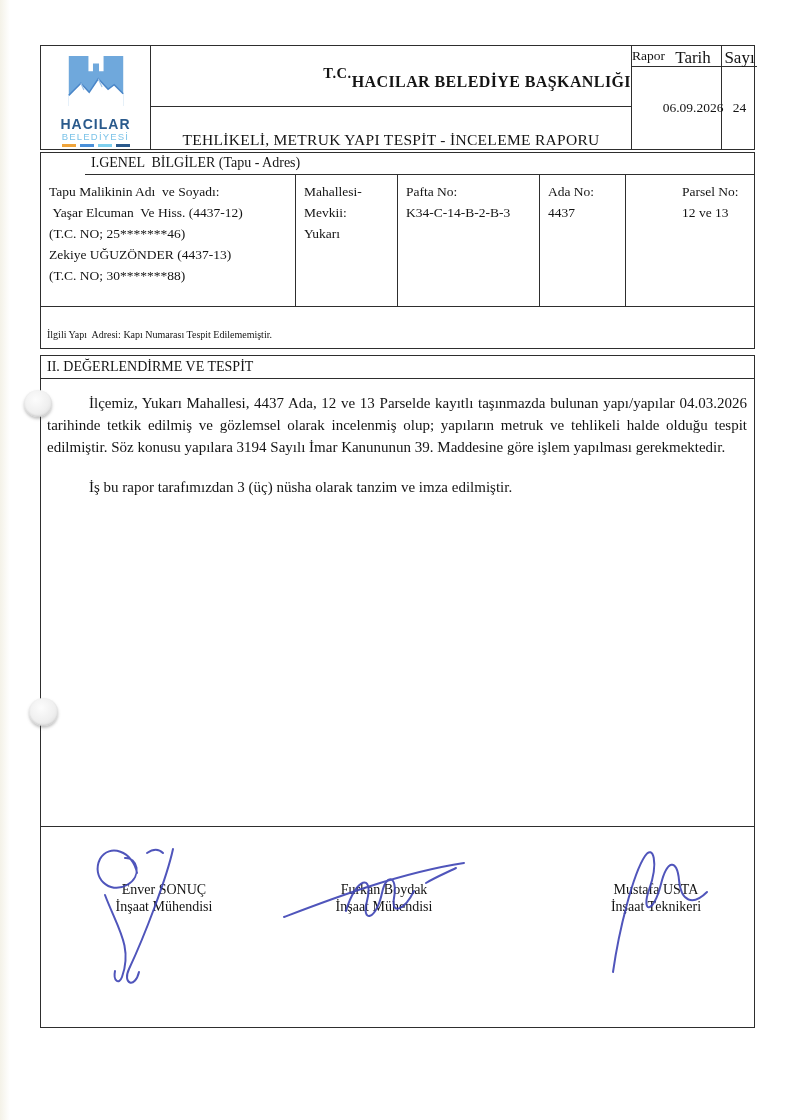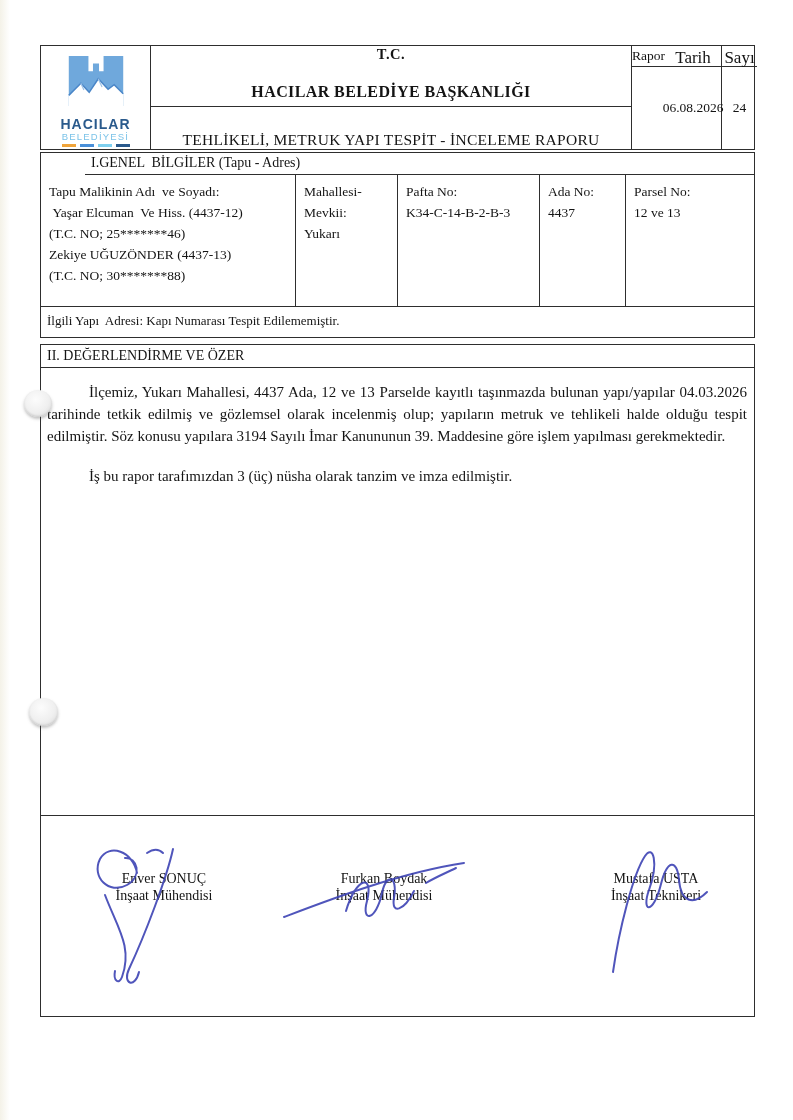--- a/index.html
+++ b/index.html
@@ -16,21 +16,21 @@
 
   
   .header-row { display:flex; border:1.4px solid #2e2e2e; height:105px; background:#fff; }
   .logo-cell { width:110px; border-right:1.2px solid #2e2e2e; display:flex; flex-direction:column; align-items:center; padding-top:7px; }
   .logo-name { font-family:"Liberation Sans",sans-serif; font-weight:bold; font-size:14px; letter-spacing:1px; color:#2a5a8c; line-height:13px; margin-top:3px;}
   .logo-sub  { font-family:"Liberation Sans",sans-serif; font-size:9.5px; letter-spacing:1.2px; color:#7bc3e8; line-height:11px;}
   .logo-dashes { display:flex; gap:4px; margin-top:2px; }
   .logo-dashes span { width:14px; height:3px; display:block; }
 
   .title-cell { flex:1; display:flex; flex-direction:column; }
-  .title-top { height:66px; border-bottom:1.2px solid #2e2e2e; display:flex; flex-direction:column; justify-content:space-between; align-items:center; padding-bottom:5px; }
+  .title-top { height:66px; border-bottom:1.2px solid #2e2e2e; display:flex; flex-direction:row; justify-content:flex-end; align-items:center; padding-bottom:5px; }
   .tc-line { font-weight:bold; font-size:14.5px; letter-spacing:.5px; }
   .authority-line { font-weight:bold; font-size:16px; letter-spacing:.4px; margin-top:17px; }
   .title-bottom { flex:1; display:flex; align-items:center; justify-content:center; }
   .report-title { font-size:15.5px; letter-spacing:.3px;margin-top:24px; }
 
   .rapor-cell { width:123px; border-left:1.2px solid #2e2e2e; display:flex; flex-direction:row; }
   .rapor-title { height:21px; border-bottom:1.1px solid #2e2e2e; text-align:center; font-size:13.5px; padding-top:2px; }
   .rapor-cols { flex:1; display:flex; }
   .rapor-col-l { width:62%; border-right:1.1px solid #2e2e2e; display:flex; flex-direction:column; }
   .rapor-col-r { flex:1; display:flex; flex-direction:column; }
@@ -40,23 +40,23 @@
   
   .sec1 { margin-top:2px; border:1.3px solid #2e2e2e; }
   .sec-title { font-size:14px; padding:2px 6px 3px 6px; white-space:pre-wrap; }
   .sec1 .sec-title { border-bottom:1.1px solid #2e2e2e;margin-left:44px; }
   .info-row { display:flex; height:132px; border-bottom:1.1px solid #2e2e2e; font-size:13.5px; }
   .info-cell { padding:6px 8px; line-height:21px; }
   .c-owner  { width:255px; border-right:1.1px solid #2e2e2e; }
   .c-mah    { width:102px; border-right:1.1px solid #2e2e2e; }
   .c-pafta  { width:142px; border-right:1.1px solid #2e2e2e; }
   .c-ada    { width:86px;  border-right:1.1px solid #2e2e2e; }
-  .c-parsel { flex:1; }
+  .c-parsel { flex:1;margin-left:48px; }
   .line { display:block; white-space:pre-wrap; }
-  .addr-row { padding:6px 6px 8px 6px; font-size:13px; white-space:pre-wrap; }
+  .addr-row { padding:6px 6px 8px 6px; font-size:10px; white-space:pre-wrap;margin-top:16px; }
 
   
   .sec2 { margin-top:6px; border:1.3px solid #2e2e2e; }
   .sec2 .sec-title { border-bottom:1.1px solid #2e2e2e; padding:3px 6px; }
   .body-cell { height:448px; border-bottom:1.1px solid #2e2e2e; padding:13px 7px 16px 6px; }
   .body-cell p { font-size:15px; line-height:22.2px; text-align:justify; text-indent:42px; }
   .body-cell p + p { margin-top:17px; }
 
   .sig-area { position:relative; height:200px; }
   .sig-block { position:absolute; width:170px; text-align:center; top:55px; }
@@ -110,21 +110,21 @@
         <div class="title-bottom">
           <div class="report-title">TEHLİKELİ, METRUK YAPI TESPİT - İNCELEME RAPORU</div>
         </div>
       </div>
 
       <div class="rapor-cell">
         <div class="rapor-title">Rapor</div>
         <div class="rapor-cols">
           <div class="rapor-col-l">
             <div class="rapor-head">Tarih</div>
-            <div class="rapor-val">06.08.2026</div>
+            <div class="rapor-val">06.09.2026</div>
           </div>
           <div class="rapor-col-r">
             <div class="rapor-head">Sayı</div>
             <div class="rapor-val">24</div>
           </div>
         </div>
       </div>
     </div>
 
     <div class="sec1">
@@ -152,21 +152,21 @@
         </div>
         <div class="info-cell c-parsel">
           <span class="line">Parsel No:</span>
           <span class="line">12 ve 13</span>
         </div>
       </div>
       <div class="addr-row">İlgili Yapı  Adresi: Kapı Numarası Tespit Edilememiştir.</div>
     </div>
 
     <div class="sec2">
-      <div class="sec-title">II. DEĞERLENDİRME VE ÖZER</div>
+      <div class="sec-title">II. DEĞERLENDİRME VE TESPİT</div>
       <div class="body-cell">
         <p>İlçemiz, Yukarı Mahallesi, 4437 Ada, 12 ve 13 Parselde kayıtlı taşınmazda bulunan yapı/yapılar 04.03.2026 tarihinde tetkik edilmiş ve gözlemsel olarak incelenmiş olup; yapıların metruk ve tehlikeli halde olduğu tespit edilmiştir. Söz konusu yapılara 3194 Sayılı İmar Kanununun 39. Maddesine göre işlem yapılması gerekmektedir.</p>
         <p>İş bu rapor tarafımızdan 3 (üç) nüsha olarak tanzim ve imza edilmiştir.</p>
       </div>
 
       <div class="sig-area">
         <div class="sig-block sig-1">
           <div class="sig-name">Enver SONUÇ</div>
           <div class="sig-title">İnşaat Mühendisi</div>
         </div>

